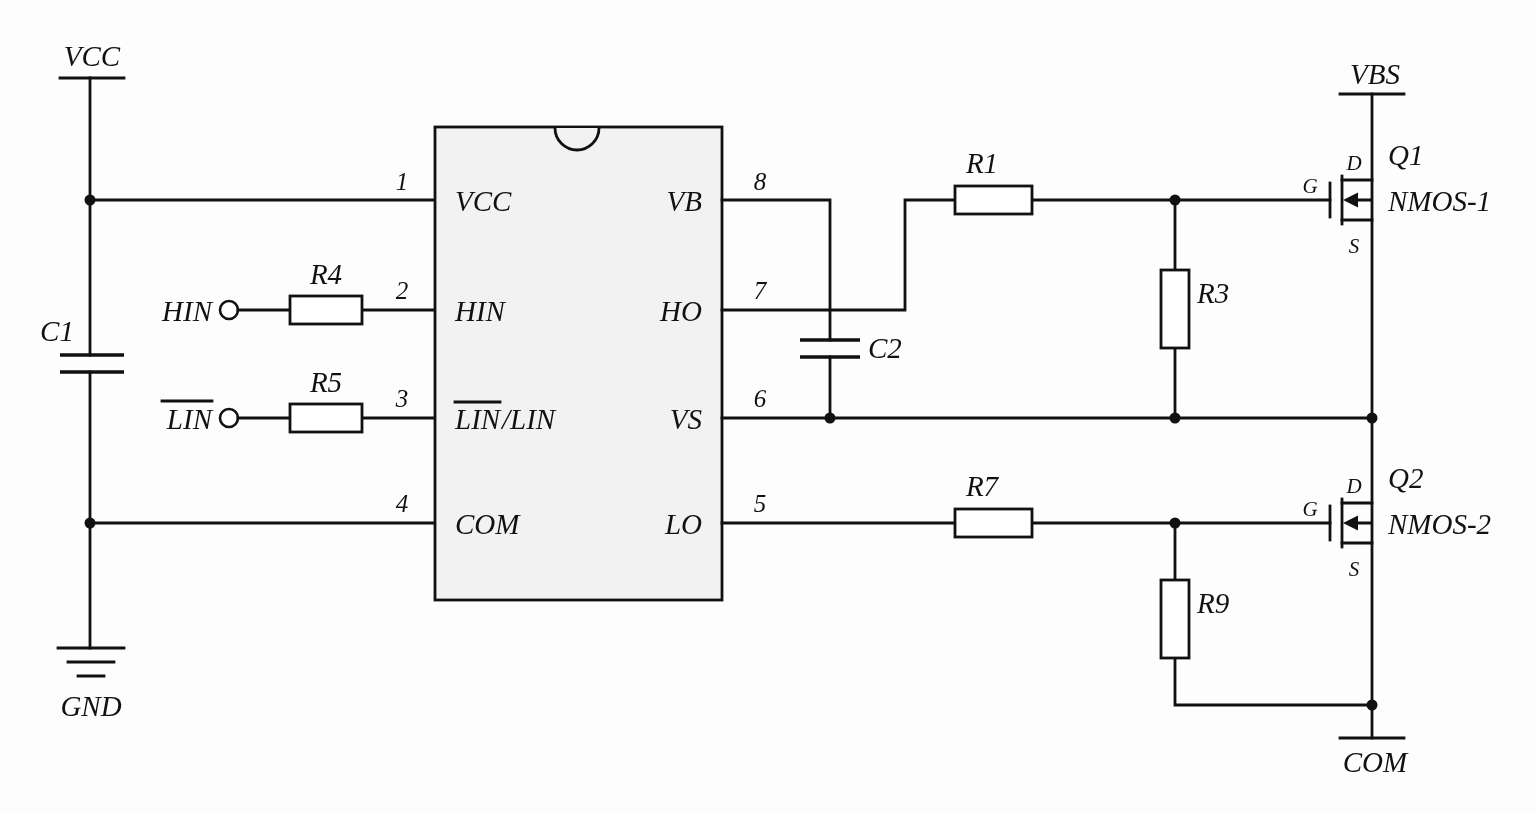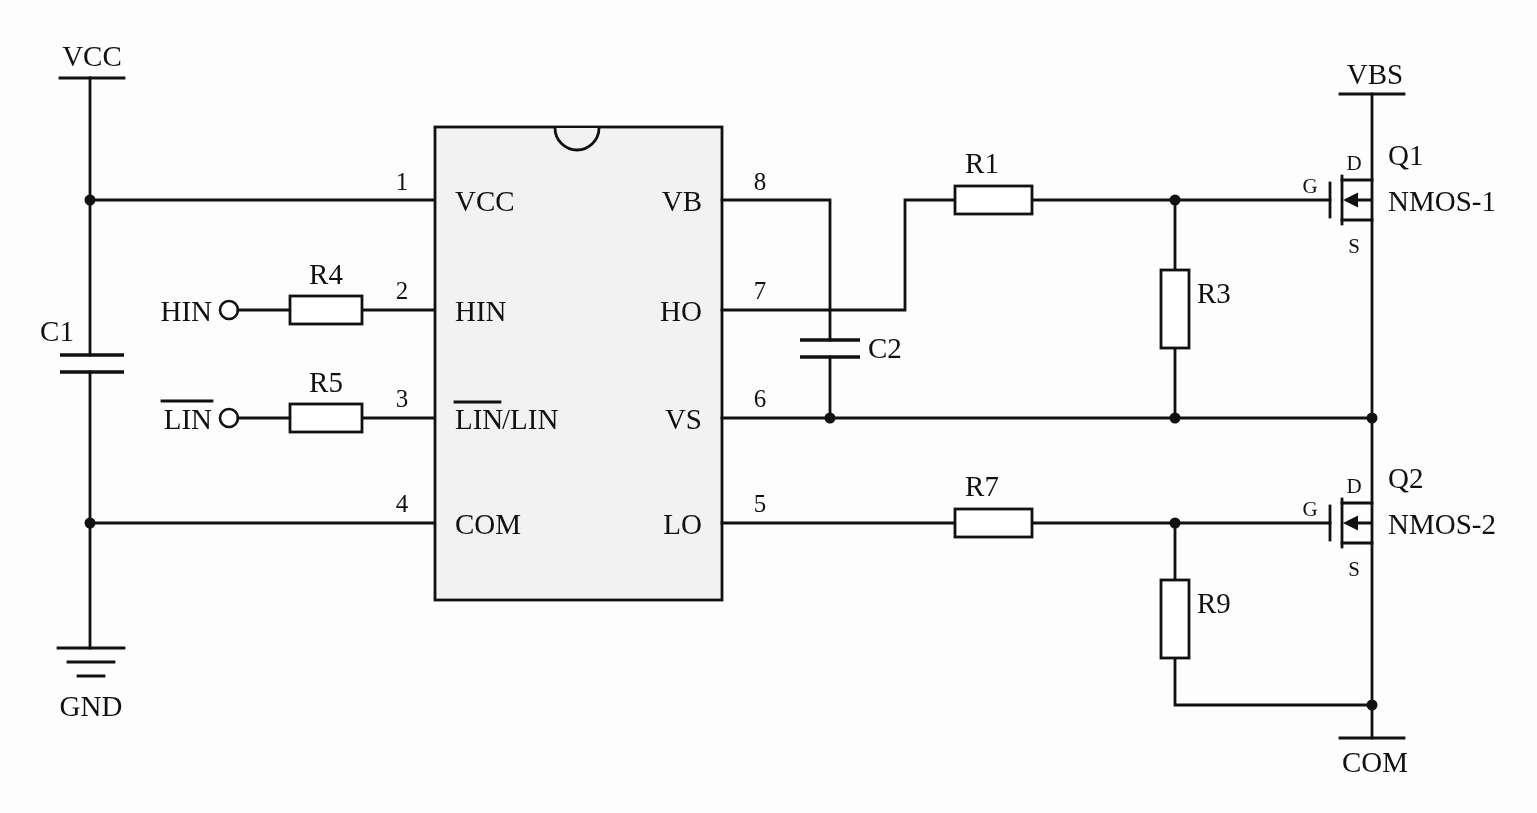--- a/index.html
+++ b/index.html
@@ -3,20 +3,21 @@
 <meta charset="utf-8">
 <style>
   html, body { margin: 0; padding: 0; background: #ffffff; }
   .canvas {
     position: relative;
     width: 1537px;
     height: 813px;
     background: #fdfdfd;
     font-family: "Liberation Serif", serif;
     overflow: hidden;
+    font-style: italic;
   }
   svg { display: block; }
   text { fill: #111111; font-family: "Liberation Serif", serif; }
   .lbl { font-size: 29px; }
   .pin-num { font-size: 25px; }
   .term { font-size: 21px; }
   .wire { stroke: #111111; stroke-width: 2.8; fill: none; stroke-linecap: square; }
   .plate { stroke: #111111; stroke-width: 3.6; fill: none; stroke-linecap: butt; }
   .comp { stroke: #111111; stroke-width: 2.8; fill: #ffffff; }
   .ic-body { stroke: #111111; stroke-width: 2.8; fill: #f2f2f2; }

